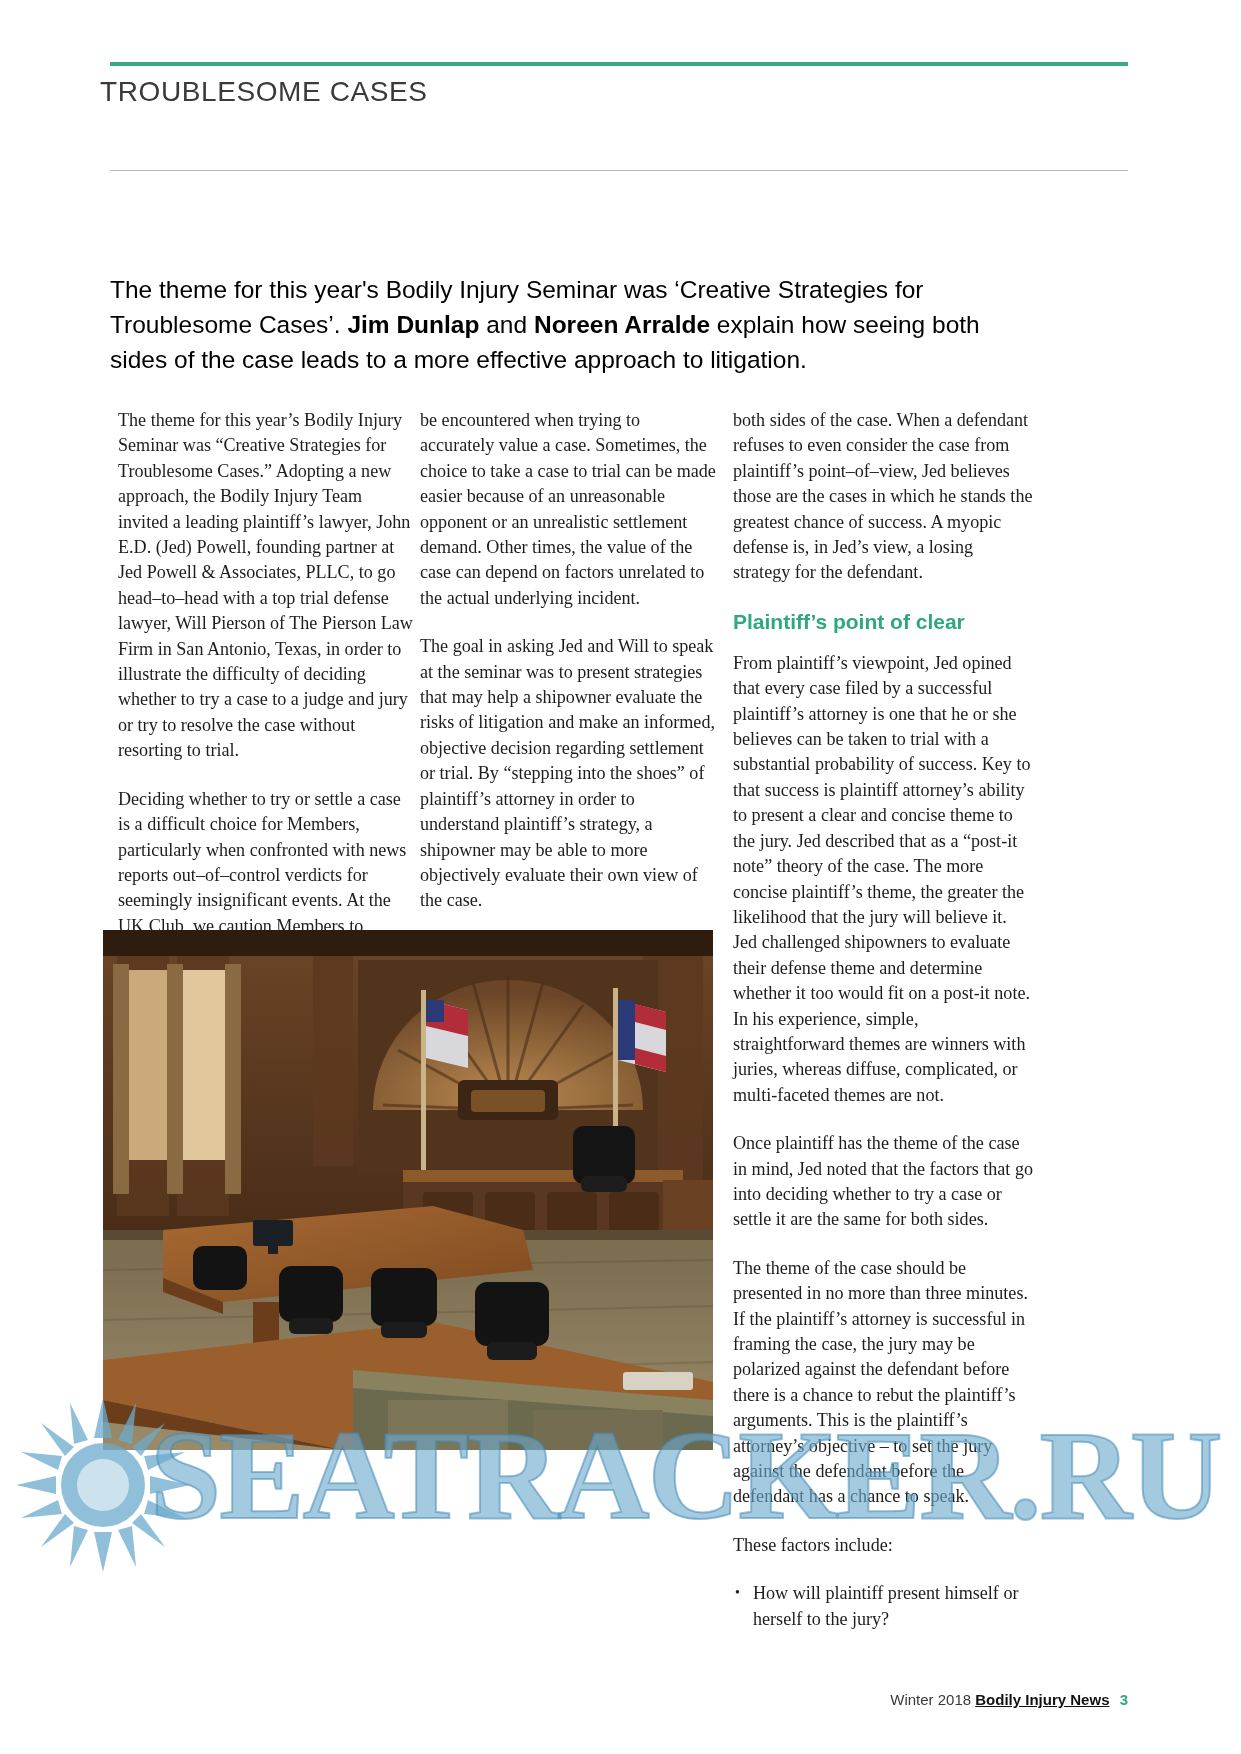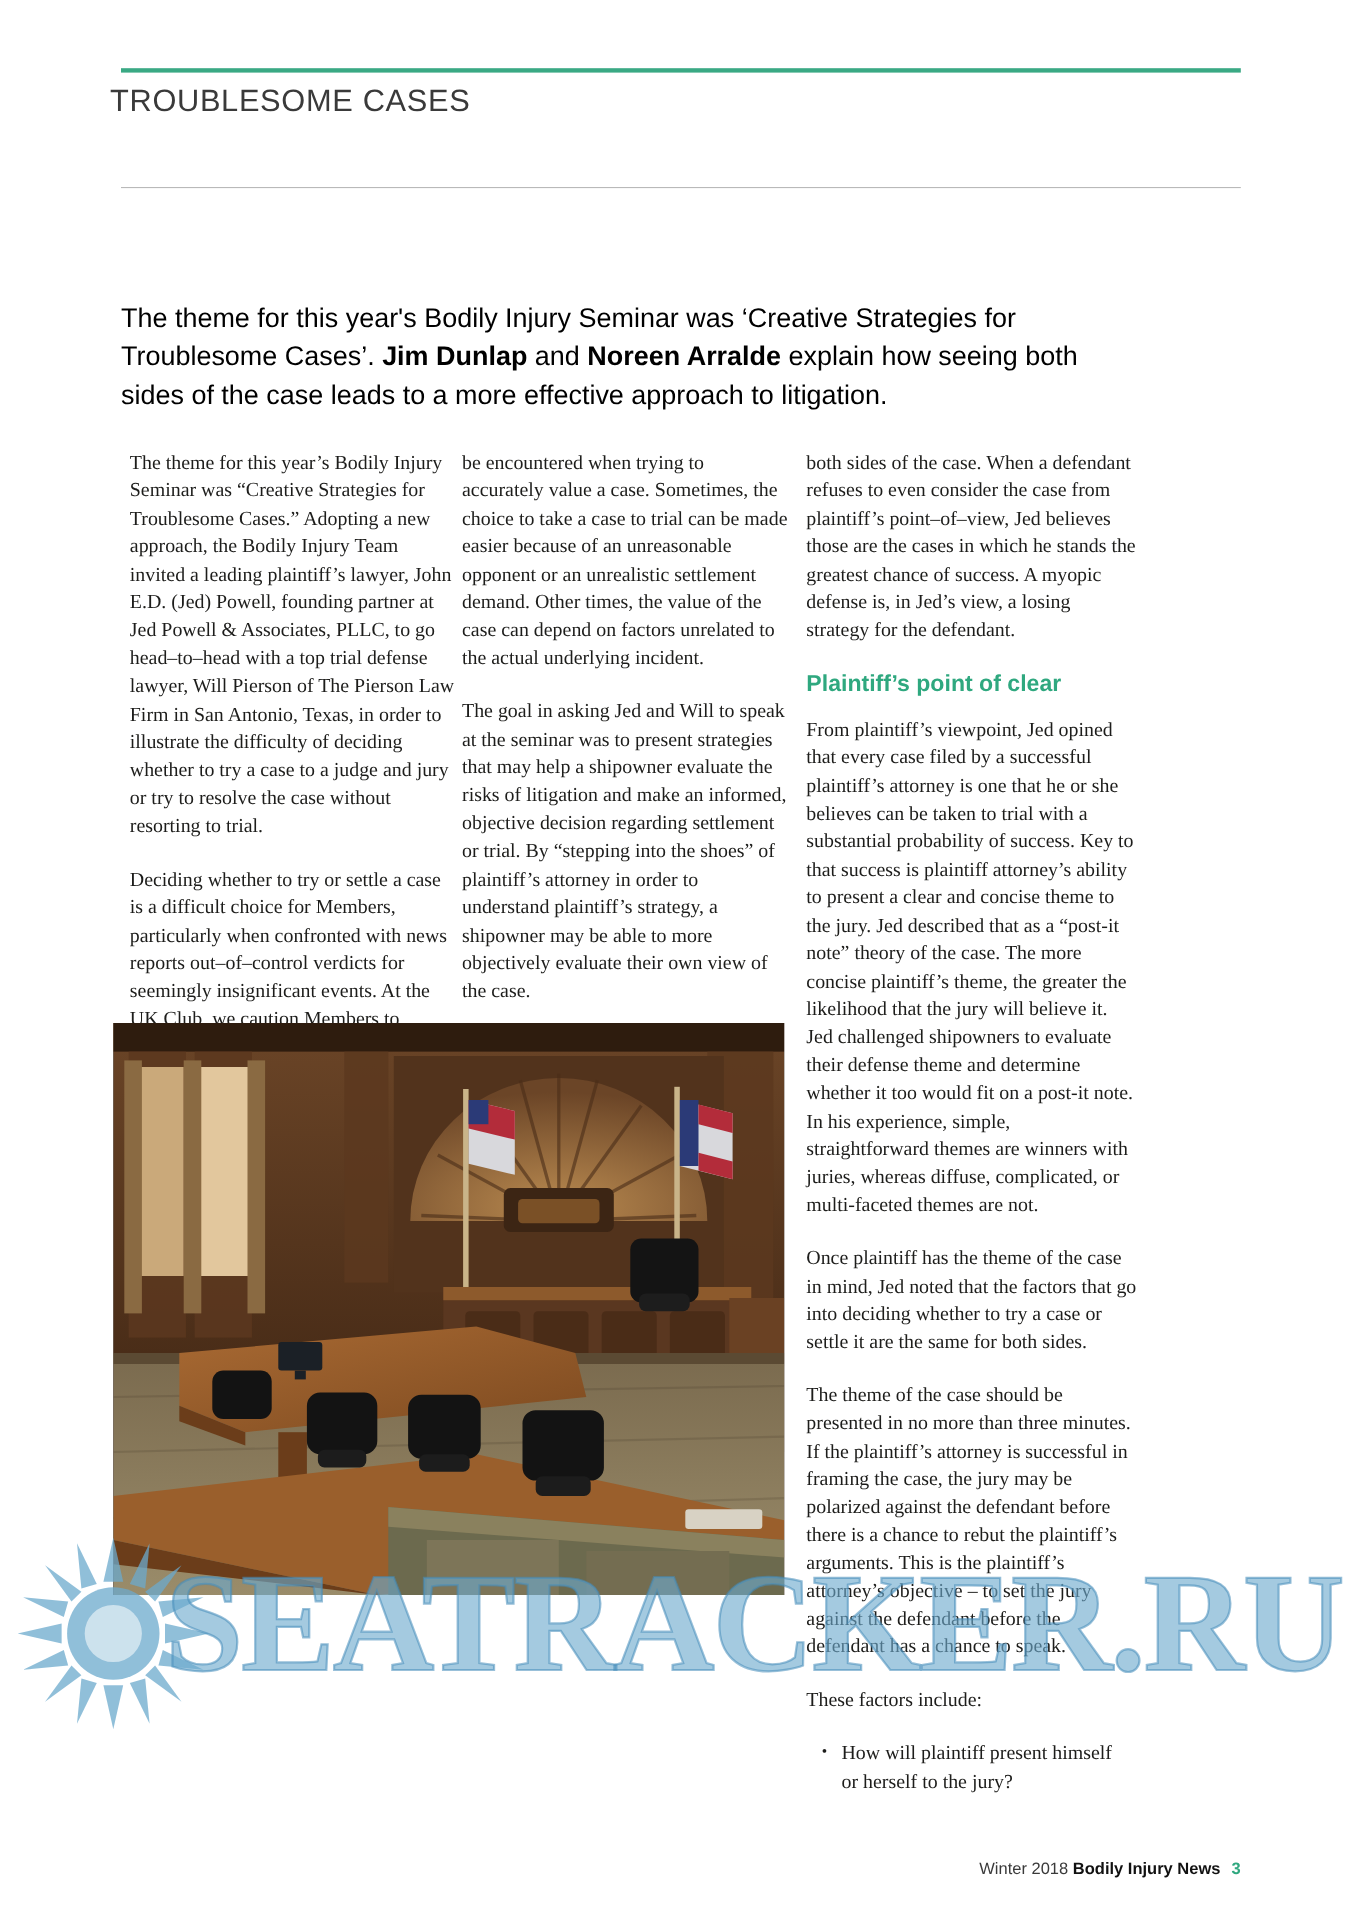--- a/index.html
+++ b/index.html
@@ -93,21 +93,21 @@
   .subhead {
     font-family: "Liberation Sans", sans-serif;
     font-weight: bold;
     font-size: 21px;
     line-height: 26px;
     color: #2fa87f;
     margin: 6px 0 16px 0;
   }
 
   ul.factors {
-    margin: 12px;
+    margin: 0;
     padding: 0;
     list-style: none;
   }
   ul.factors li {
     position: relative;
     padding-left: 20px;
     margin-bottom: 8px;
   }
   ul.factors li::before {
     content: "\2022";
@@ -133,21 +133,21 @@
   
   .footer {
     position: absolute;
     right: 113px;
     bottom: 46px;
     font-family: "Liberation Sans", sans-serif;
     font-size: 15px;
     color: #3a3a3a;
     white-space: nowrap;
   }
-  .footer b { font-weight: bold; color: #111; }
+  .footer b { font-weight: bold; color: #111; text-decoration: underline; }
   .footer .pg { color: #2fa87f; font-weight: bold; margin-left: 6px; }
 
   
   .wm {
     position: absolute;
     left: 0;
     top: 1380px;
     width: 1205px;
     height: 330px;
     pointer-events: none;

